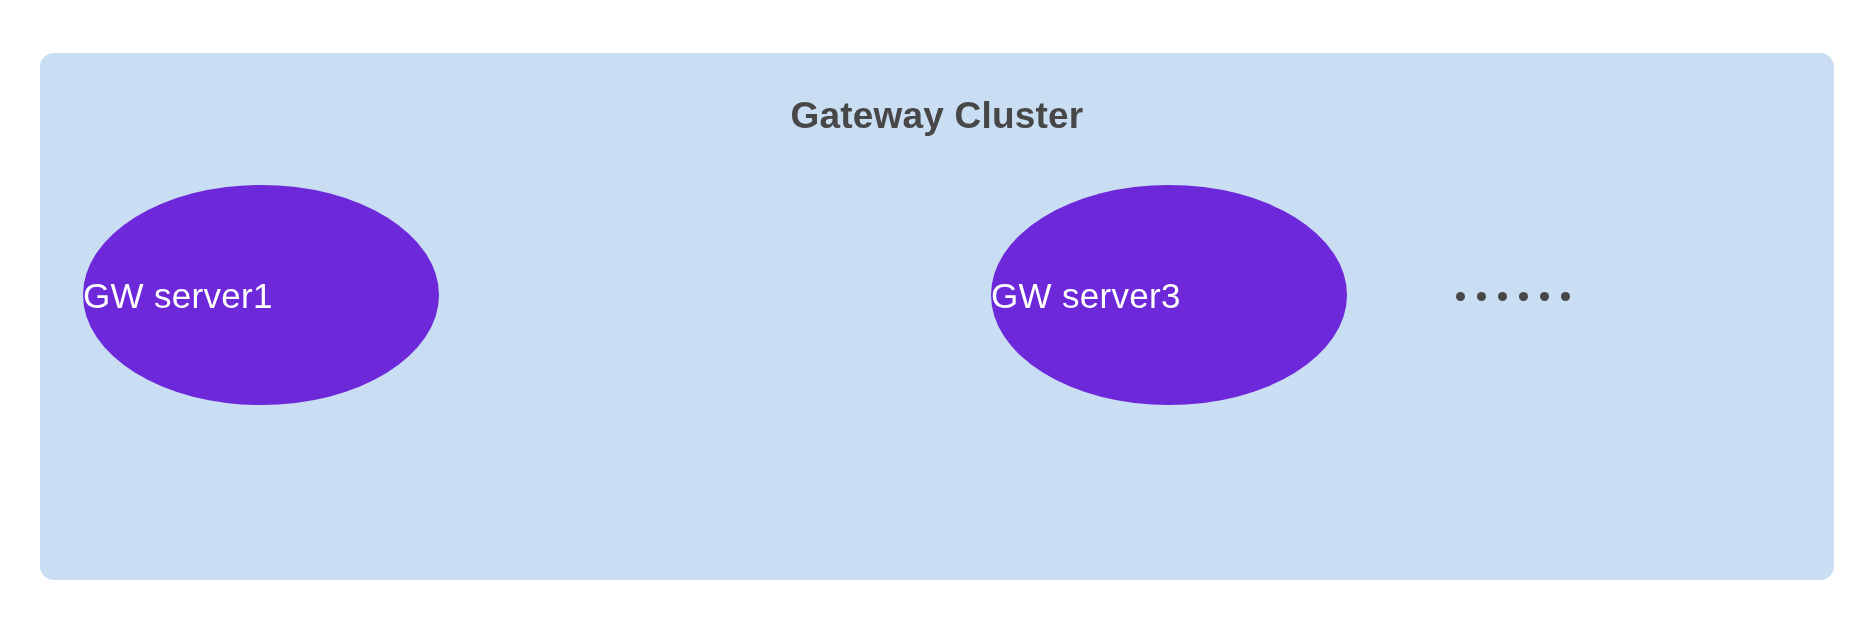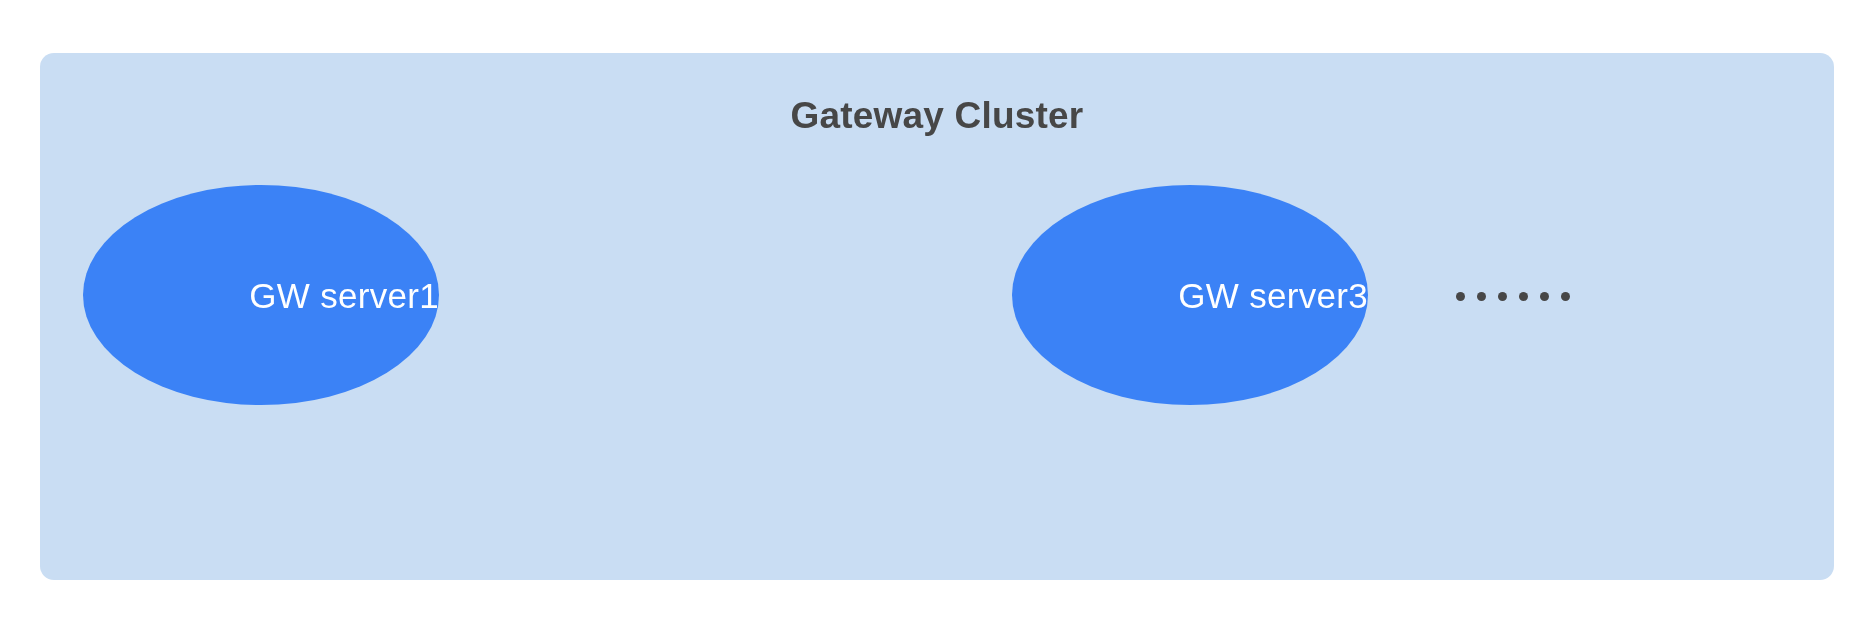--- a/index.html
+++ b/index.html
@@ -57,30 +57,30 @@
     top: 132px;
     width: 1708px;
     height: 230px;
   }
 
   .node {
     position: absolute;
     top: 0;
     width: 356px;
     height: 220px;
-    background: #3b82f6;
+    background: #6d28d9;
     border-radius: 50% / 50%;
     display: flex;
     align-items: center;
-    justify-content: flex-end;
+    justify-content: flex-start;
   }
 
   .node-0 { left: 0px; }
   .node-1 { left: 450px; }
-  .node-2 { left: 929px; }
+  .node-2 { left: 908px; }
 
   .node-label {
     font-size: 35px;
     font-weight: normal;
     color: #ffffff;
     line-height: 1;
     white-space: nowrap;
     letter-spacing: 0.3px;
   }
 

